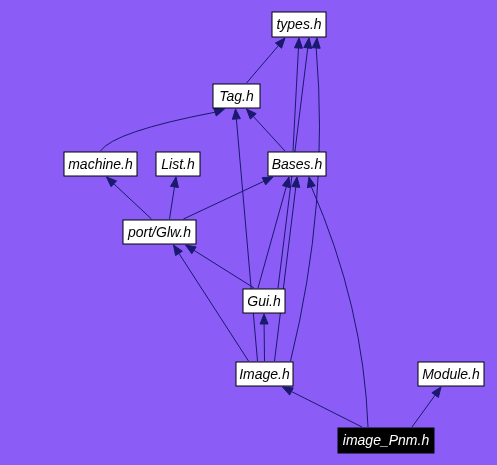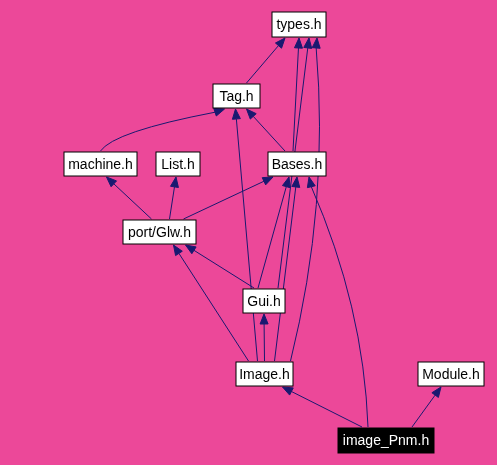--- a/index.html
+++ b/index.html
@@ -10,21 +10,22 @@
   body {
     width: 497px;
     height: 465px;
     overflow: hidden;
     font-family: "Liberation Sans", sans-serif;
   }
   #graph-root {
     position: relative;
     width: 497px;
     height: 465px;
-    background: #ec4899;
+    background: #8b5cf6;
+    font-style: italic;
   }
   svg#dep-graph {
     display: block;
     width: 497px;
     height: 465px;
   }
   .node-box {
     fill: #ffffff;
     stroke: #000000;
     stroke-width: 1;

